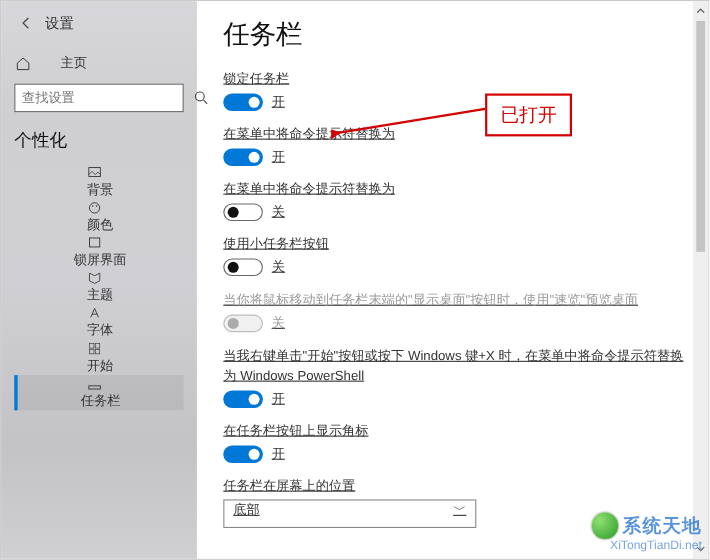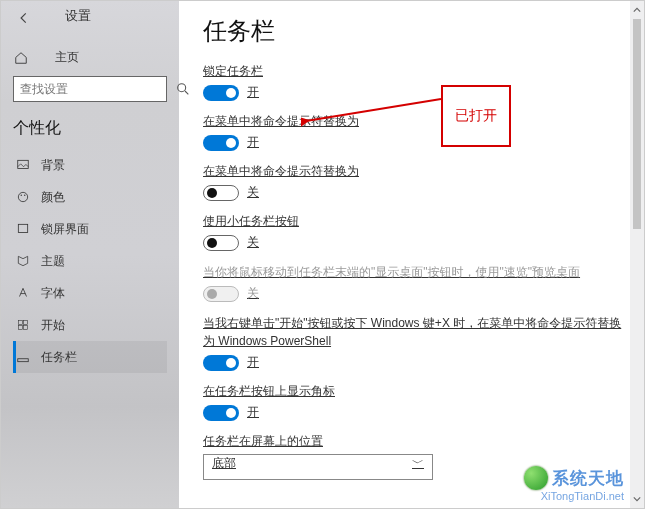--- a/index.html
+++ b/index.html
@@ -1,30 +1,30 @@
 <!DOCTYPE html>
 <html><head>
 <meta charset="utf-8">
 <style>
   * { box-sizing: border-box; margin: 0; padding: 0; }
   html, body { width: 645px; height: 509px; overflow: hidden; font-family: "Microsoft YaHei", "Segoe UI", sans-serif; font-size: 12px; color: #333; }
   .app { display: flex; width: 645px; height: 509px; background: #fff; border: 1px solid #ccc; position: relative; }
   .sidebar { width: 178px; background: linear-gradient(180deg,#d7d7db 0%, #cfcfd2 20%, #d0d0d4 50%, #c3c3c6 80%, #d0d0d2 100%); padding: 6px 12px 12px 12px; }
-  .side-top { display:flex; height:28px;gap:24px; }
+  .side-top { display:flex; align-items:center; height:28px; }
   .back-circle { width:22px; height:22px; border-radius:50%; display:flex; align-items:center; justify-content:center; color:#444; }
   .back-circle svg { width:14px; height:14px; }
   .side-title { font-size:13px; margin-left:6px; color:#333; }
   .side-home { display:flex; align-items:center; margin-top:14px; color:#333;gap:16px; }
   .side-home .icon { width:16px; height:16px; margin-right:10px; display:flex; align-items:center; justify-content:center; }
   .search-wrap { margin-top:10px; background:#fff; border:1px solid #666; height:26px; display:flex; align-items:center; padding:0 4px 0 6px; }
   .search-wrap input { flex:1; border:none; outline:none; font-size:12px; background:transparent; color:#666; }
   .search-wrap .sicon { width:16px; height:16px; }
   .category { margin-top:16px; font-size:16px; color:#111; font-weight:400; }
   .navlist { margin-top:10px; }
-  .navitem { display:flex; align-items:center; height:32px; color:#333; padding-left:2px; }
+  .navitem { display:flex; align-items:center; height:32px; color:#333; padding-left:2px;flex-direction:column; }
   .navitem .icon { width:16px; height:16px; margin-right:10px; display:flex; align-items:center; justify-content:center; color:#333; }
   .navitem.selected { background: rgba(0,0,0,0.06); border-left:3px solid #0078d7; padding-left:0; }
   .navitem.selected .icon { margin-left: 0px; }
   .content { flex:1; padding: 14px 22px 4px 24px; overflow:hidden; position:relative; }
   .content-inner { width: 100%; }
   h1.page-title { font-size:24px; font-weight:400; color:#111; margin-bottom:16px; }
   .setting { margin-bottom:12px;text-decoration:underline; }
   .setting-label { font-size:12px; color:#333; margin-bottom:4px; display:block; }
   .toggle-row { display:flex; align-items:center; }
   .toggle { width:36px; height:16px; border-radius:10px; position:relative; margin-right:8px; }
@@ -40,23 +40,23 @@
   .disabled-desc { font-size:12px; color:#9a9a9a; line-height:1.5; margin-bottom:4px; }
   .select-row { margin-top:2px; }
   .select-box { height:26px; border:1px solid #888; display:flex; align-items:flex-start; padding:0 8px; justify-content:space-between; width:230px; font-size:12px; }
   .select-box .chev { color:#555; }
   .scrollbar { position:absolute; right:0; top:0; bottom:0; width:14px; background:#efeff0; }
   .scrollbar .thumb { position:absolute; left:3px; right:3px; top:18px; height:210px; background:#c4c4c4; border-radius:0; }
   .scrollbar .arrow { position:absolute; left:0; right:0; height:14px; display:flex; align-items:center; justify-content:center; color:#666; }
   .scrollbar .arrow svg{ width:8px; height:8px; }
   .scrollbar .arrow.up{ top:2px; }
   .scrollbar .arrow.down{ bottom:2px; }
-  .annotation-box { position:absolute; border:2px solid #d40000; padding:20px 12px; font-size:14px; color:#d40000; background:transparent; }
+  .annotation-box { position:absolute; border:2px solid #d40000; padding:6px 12px; font-size:17px; color:#d40000; background:transparent; }
   .annotation-arrow { position:absolute; }
-  .watermark { position:absolute; right:20px; bottom:6px; text-align:right; }
+  .watermark { position:absolute; right:6px; bottom:6px; text-align:right; }
   .watermark .big { display:flex; align-items:center; justify-content:flex-end; }
   .watermark .logo { width:24px; height:24px; border-radius:50%; background:radial-gradient(circle at 30% 30%, #8fe070, #2a9b2a); margin-right:4px; box-shadow:0 0 2px #3a6b1e; }
   .watermark .main { font-size:17px; color:rgba(0,90,200,0.65); font-weight:bold; letter-spacing:1px; }
   .watermark .sub { font-size:11px; color:rgba(0,90,200,0.55); }
 </style>
 </head>
 <body>
 
 <div class="app">
   <div class="sidebar">

